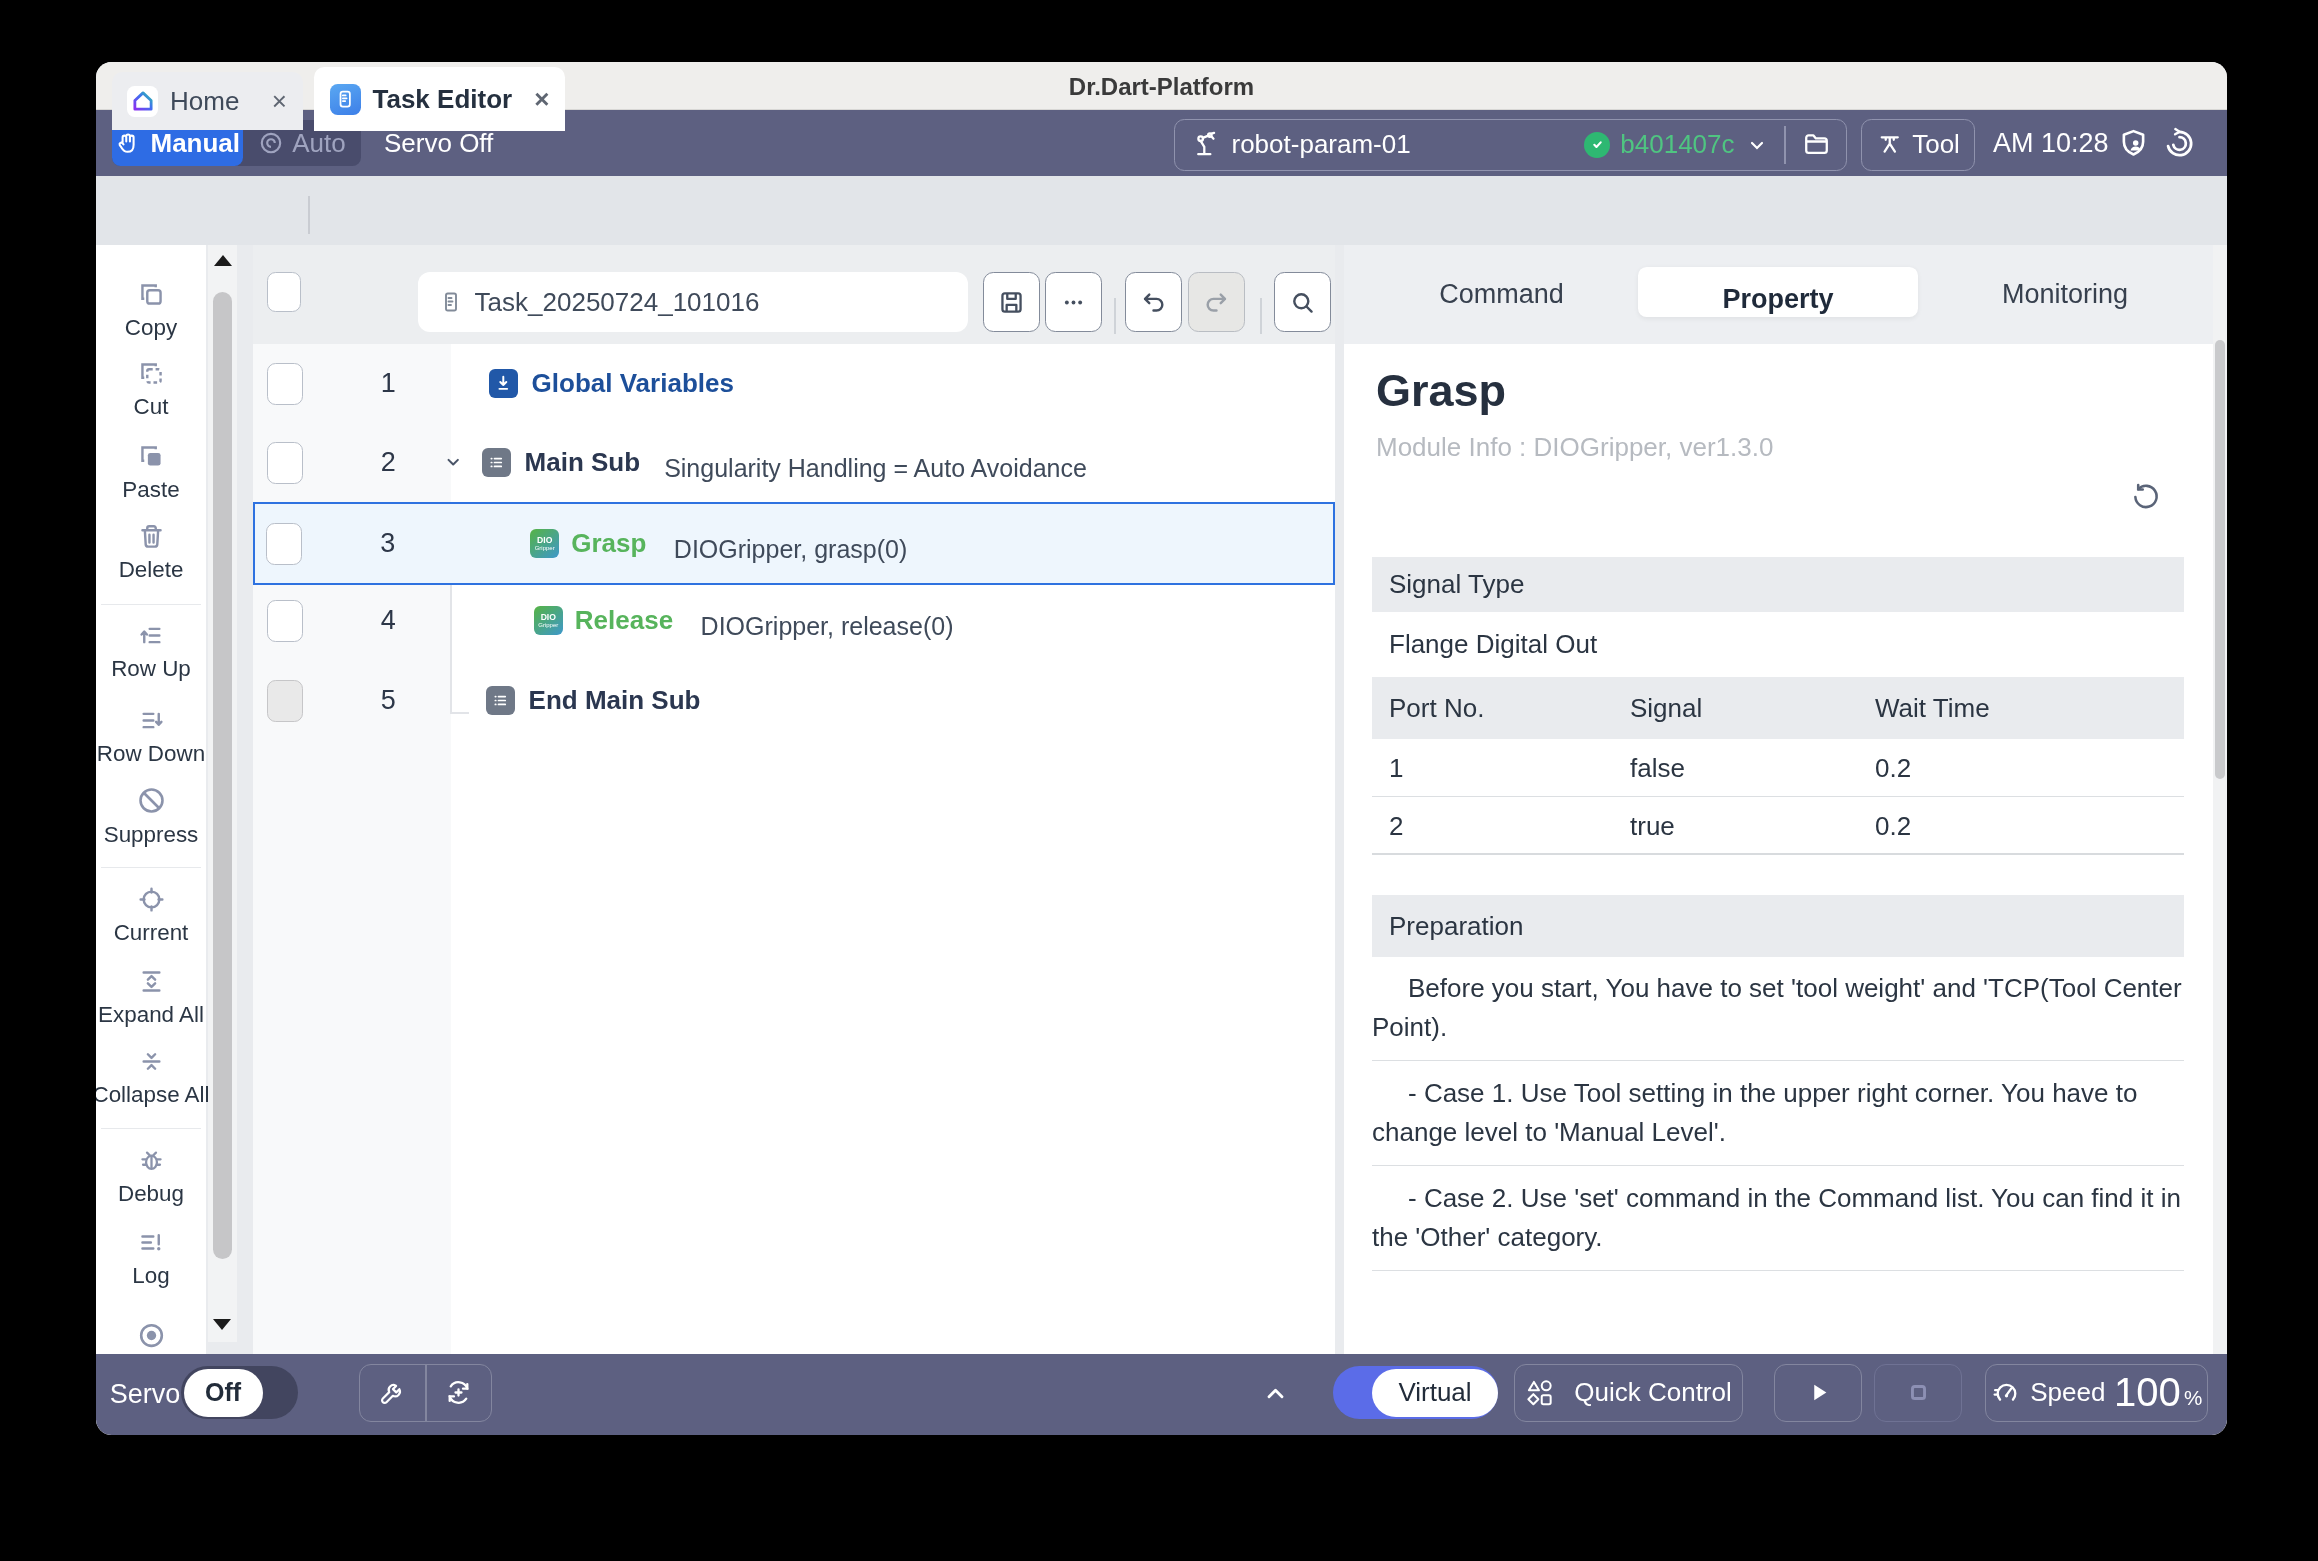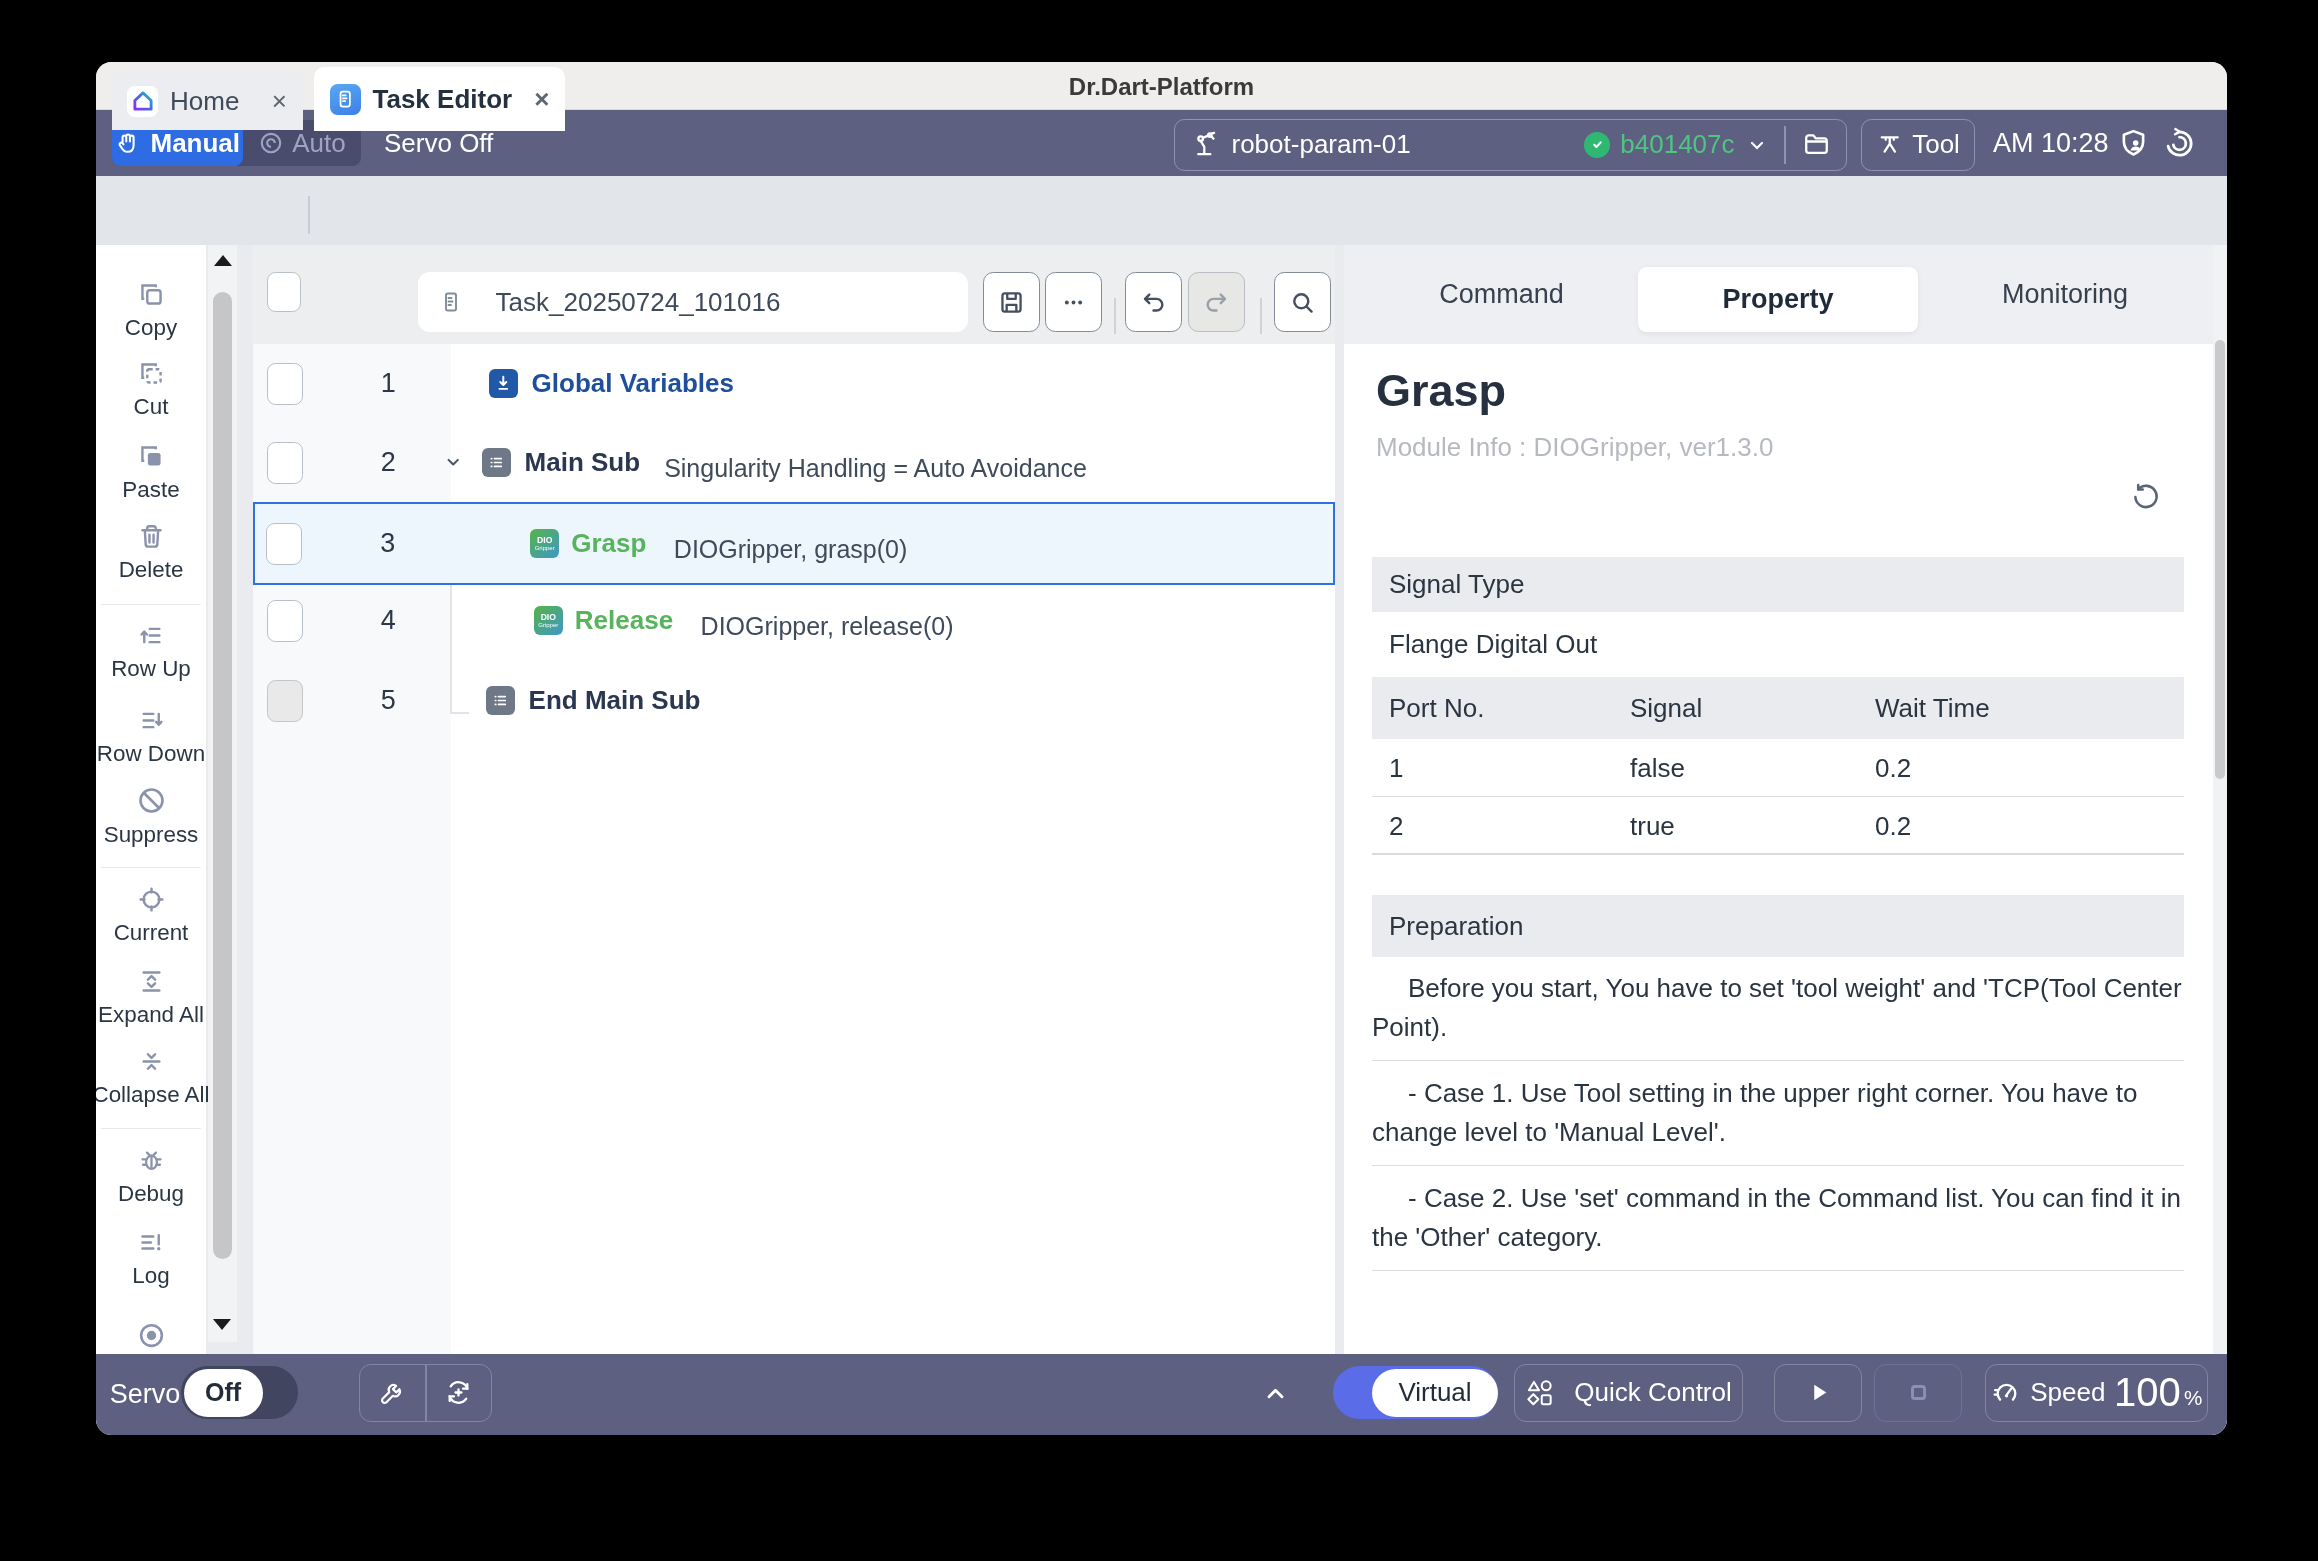--- a/index.html
+++ b/index.html
@@ -44,21 +44,21 @@
   .sscroll{left:112px;top:183px;width:29px;height:1097px;background:#f2f3f4;}
   .sthumb{left:117px;top:230px;width:19px;height:967px;background:#c6c6c8;border-radius:9.5px;}
   .tri-up{width:0;height:0;border-left:9.5px solid transparent;border-right:9.5px solid transparent;border-bottom:11.2px solid #1b1b1b;}
   .tri-dn{width:0;height:0;border-left:9.5px solid transparent;border-right:9.5px solid transparent;border-top:11.2px solid #1b1b1b;}
   
   .taskpanel{left:157px;top:183px;width:1082px;height:1109px;background:#fff;}
   .taskhead{left:157px;top:183px;width:1082px;height:99px;background:#eceef0;}
   .cb{width:34px;height:40px;border:1.7px solid #b9bfc9;border-radius:8.6px;background:#fff;flex:none;}
   .cb.dis{background:#e9e9e9;border-color:#c6c6c8;}
   .nameinput{left:322px;top:210px;width:550px;height:60px;background:#fff;border-radius:12px;
-             display:flex;align-items:center;gap:33px;padding:0 20.6px;font-size:26px;color:#3f4a5a;}
+             display:flex;align-items:center;gap:12px;padding:0 20.6px;font-size:26px;color:#3f4a5a;}
   .hbtn{width:57px;height:60px;border:1.7px solid #838b9a;border-radius:10.3px;background:#fff;
         display:flex;align-items:center;justify-content:center;top:210px;}
   .hbtn.dis{background:#e7e7e5;border-color:#b9bdc3;}
   .hsep{top:236px;width:1.7px;height:36px;background:#cfd3d8;}
   .gutter{left:157px;top:282px;width:198px;height:1010px;background:#f8f9fa;}
   .guide{left:354px;top:440px;width:1.7px;height:212px;background:#e2e4e8;}
   .guidefoot{left:354px;top:650px;width:19px;height:1.7px;background:#e2e4e8;}
   .trow{position:absolute;left:157px;width:1082px;height:79px;display:flex;align-items:center;}
   .trow .cb{margin-left:13.8px;}
   .rnum{width:103px;margin-left:34px;text-align:center;font-size:27px;color:#2d3748;flex:none;}
@@ -71,21 +71,21 @@
   .rl{font-size:26px;font-weight:700;white-space:nowrap;}
   .rl.gv{color:#1d4f9a;}
   .rl.sub{color:#2b3750;}
   .rl.grn{color:#57b45c;}
   .rd{font-size:25px;color:#3f4a5a;white-space:nowrap;margin-top:12px;}
   .trow.sel{background:#eef6fd;border:2.6px solid #2e72e0;width:1078px;}
   
   .proppanel{left:1248px;top:183px;width:883px;height:1109px;background:#fff;}
   .proptabs{left:1248px;top:183px;width:883px;height:99px;background:#edeff2;}
   .ptab{position:absolute;top:183px;height:99px;line-height:99px;font-size:27px;color:#37404e;text-align:center;}
-  .ptab-pill{left:1542px;top:205px;width:280px;height:65px;background:#fff;border-radius:8.6px;
+  .ptab-pill{left:1542px;top:205px;width:280px;height:50px;background:#fff;border-radius:8.6px;
              line-height:65px;font-weight:700;color:#1f2a3a;text-align:center;font-size:27px;
              box-shadow:0 1.7px 5.2px rgba(0,0,0,.06);}
   .ptitle{left:1280px;top:303px;font-size:45px;font-weight:700;color:#26303f;}
   .pmod{left:1280px;top:370px;font-size:26px;color:#b6bac0;}
   .dropdown{left:1280px;top:404px;width:707px;height:60px;border:1.7px solid #c6cad2;border-radius:8.6px;
             background:#fff;display:flex;align-items:center;}
   .dropdown .val{font-size:26px;color:#2b3542;margin-left:20.6px;}
   .ddsep{margin-left:auto;width:1.7px;height:57px;background:#c6cad2;}
   .ddchev{width:58px;display:flex;align-items:center;justify-content:center;}
   .band{left:1276px;width:812px;background:#e9ebee;display:flex;align-items:center;}

